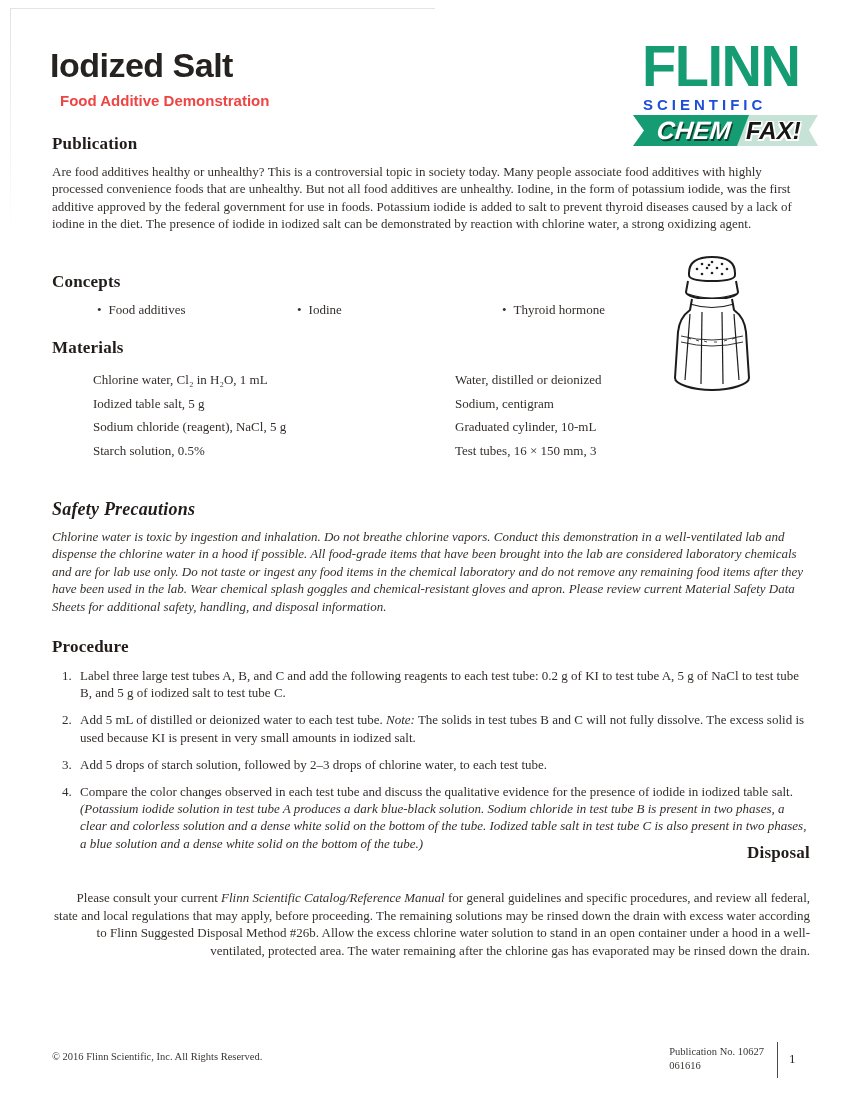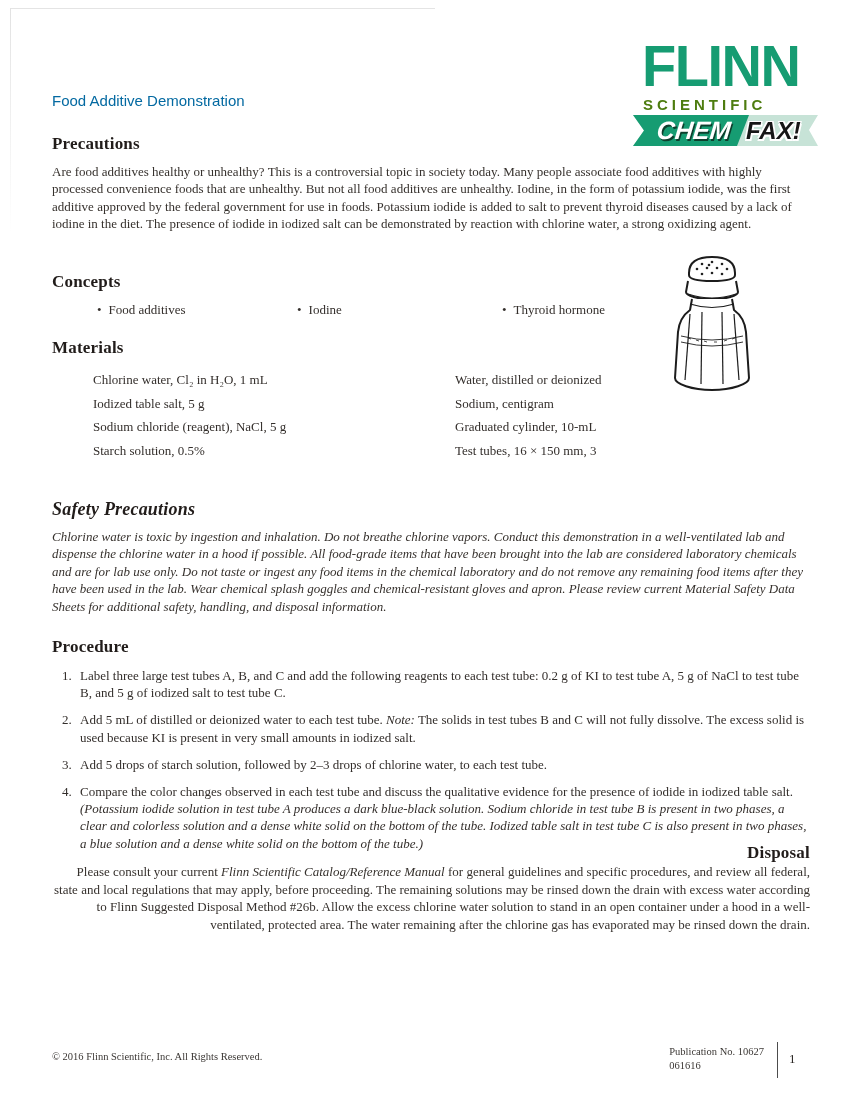--- a/index.html
+++ b/index.html
@@ -15,23 +15,23 @@
   .scan-line-left { position:absolute; left:10px; top:8px;  width:1px; height:225px;
                     background:linear-gradient(#e2e2e2, rgba(226,226,226,0)); }
 
   
   .doc-title {
     position:absolute; left:50px; top:46px;
     font-family:"Liberation Sans",sans-serif; font-weight:bold;
     font-size:34px; letter-spacing:-0.5px; color:#262220;
   }
   .doc-subtitle {
-    position:absolute; left:52px; top:92px;
-    font-family:"Liberation Sans",sans-serif; font-weight:normal;
-    font-size:15px; color:#0369a1;
+    position:absolute; left:60px; top:92px;
+    font-family:"Liberation Sans",sans-serif; font-weight:bold;
+    font-size:15px; color:#ef4444;
   }
 
   
   .logo { position:absolute; left:642px; top:38px; width:180px; height:110px; }
   .logo-flinn {
     position:absolute; left:0; top:0;
     font-family:"Liberation Sans",sans-serif; font-weight:bold;
     font-size:56px; line-height:56px; letter-spacing:-1.5px;
     transform:scaleY(1.02); transform-origin:top left;
   }
@@ -85,46 +85,47 @@
   #safety .section-heading { font-style:italic; font-size:18px; }
   #safety .body-text { margin-top:8px; font-style:italic; }
 
   #procedure { top:637px; width:758px; }
   .steps { margin-top:10px; }
   .step { display:flex; margin-bottom:9.5px; font-size:13px; line-height:17.4px; }
   .step-num { flex:none; width:18px; margin-left:10px; }
   .step-text { flex:1; }
 
   #disposal { top:843px; width:758px;text-align:right; }
-  #disposal .body-text { margin-top:0; line-height:17.6px; }
+  #disposal .body-text { margin-top:26px; line-height:17.6px; }
 
   em.inline-italic { font-style:italic; }
 
   
   .shaker { position:absolute; left:652px; top:252px; width:120px; height:142px; }
 
   
   .footer-copyright { position:absolute; left:52px; top:1051px; font-size:10.5px; color:#3b3734; }
   .footer-pub { position:absolute; right:86px; top:1045px; text-align:left;
                 font-size:10.5px; line-height:13.5px; color:#3b3734; }
   .footer-divider { position:absolute; left:777px; top:1042px; width:1px; height:36px; background:#4c4c4c; }
   .footer-page { position:absolute; left:789px; top:1051px; font-size:13px; color:#2c2825; }
 </style>
 </head>
 <body>
 
 <div class="page">
   <div class="scan-line-top"></div>
   <div class="scan-line-left"></div>
 
+  <h1 class="doc-title">Iodized Salt</h1>
   <div class="doc-subtitle">Food Additive Demonstration</div>
 
   <div class="logo">
     <div class="logo-flinn" style="color:#169c72;">FLINN</div>
-    <div class="logo-scientific" style="color:#4d7c0f;">SCIENTIFIC</div>
+    <div class="logo-scientific" style="color:#1d4ed8;">SCIENTIFIC</div>
     <div class="banner">
       <div class="banner-light"></div>
       <div class="banner-green"></div>
       <div class="banner-chem">CHEM</div>
       <div class="banner-fax">FAX!</div>
     </div>
   </div>
 
   <svg class="shaker" viewBox="0 0 120 142">
     <g fill="#ffffff" stroke="#1c1c1c" stroke-width="2" stroke-linejoin="round">
@@ -152,21 +153,21 @@
       <path d="M50,60 L49,132"></path>
       <path d="M70,60 L71,132"></path>
       <path d="M82,62 L87,128"></path>
       <path d="M29,84 Q60,92 91,84" stroke-width="0.9"></path>
       <path d="M29,90 Q60,98 91,90" stroke-width="0.9"></path>
       <path d="M36,86 l3,1 M44,88 l3,1 M52,89 l3,1 M62,90 l3,0 M72,89 l3,-1 M80,87 l3,-1" stroke-width="0.8"></path>
     </g>
   </svg>
 
   <div class="section" id="introduction">
-    <h2 class="section-heading">Precautions</h2>
+    <h2 class="section-heading">Publication</h2>
     <p class="body-text">Are food additives healthy or unhealthy? This is a controversial topic in society today. Many people associate food additives with highly processed convenience foods that are unhealthy. But not all food additives are unhealthy. Iodine, in the form of potassium iodide, was the first additive approved by the federal government for use in foods. Potassium iodide is added to salt to prevent thyroid diseases caused by a lack of iodine in the diet. The presence of iodide in iodized salt can be demonstrated by reaction with chlorine water, a strong oxidizing agent.</p>
   </div>
 
   <div class="section" id="concepts">
     <h2 class="section-heading">Concepts</h2>
     <div class="concepts-row">
       <div class="concept-item">
         <span class="bullet">•</span>
         <span>Food additives</span>
       </div>

